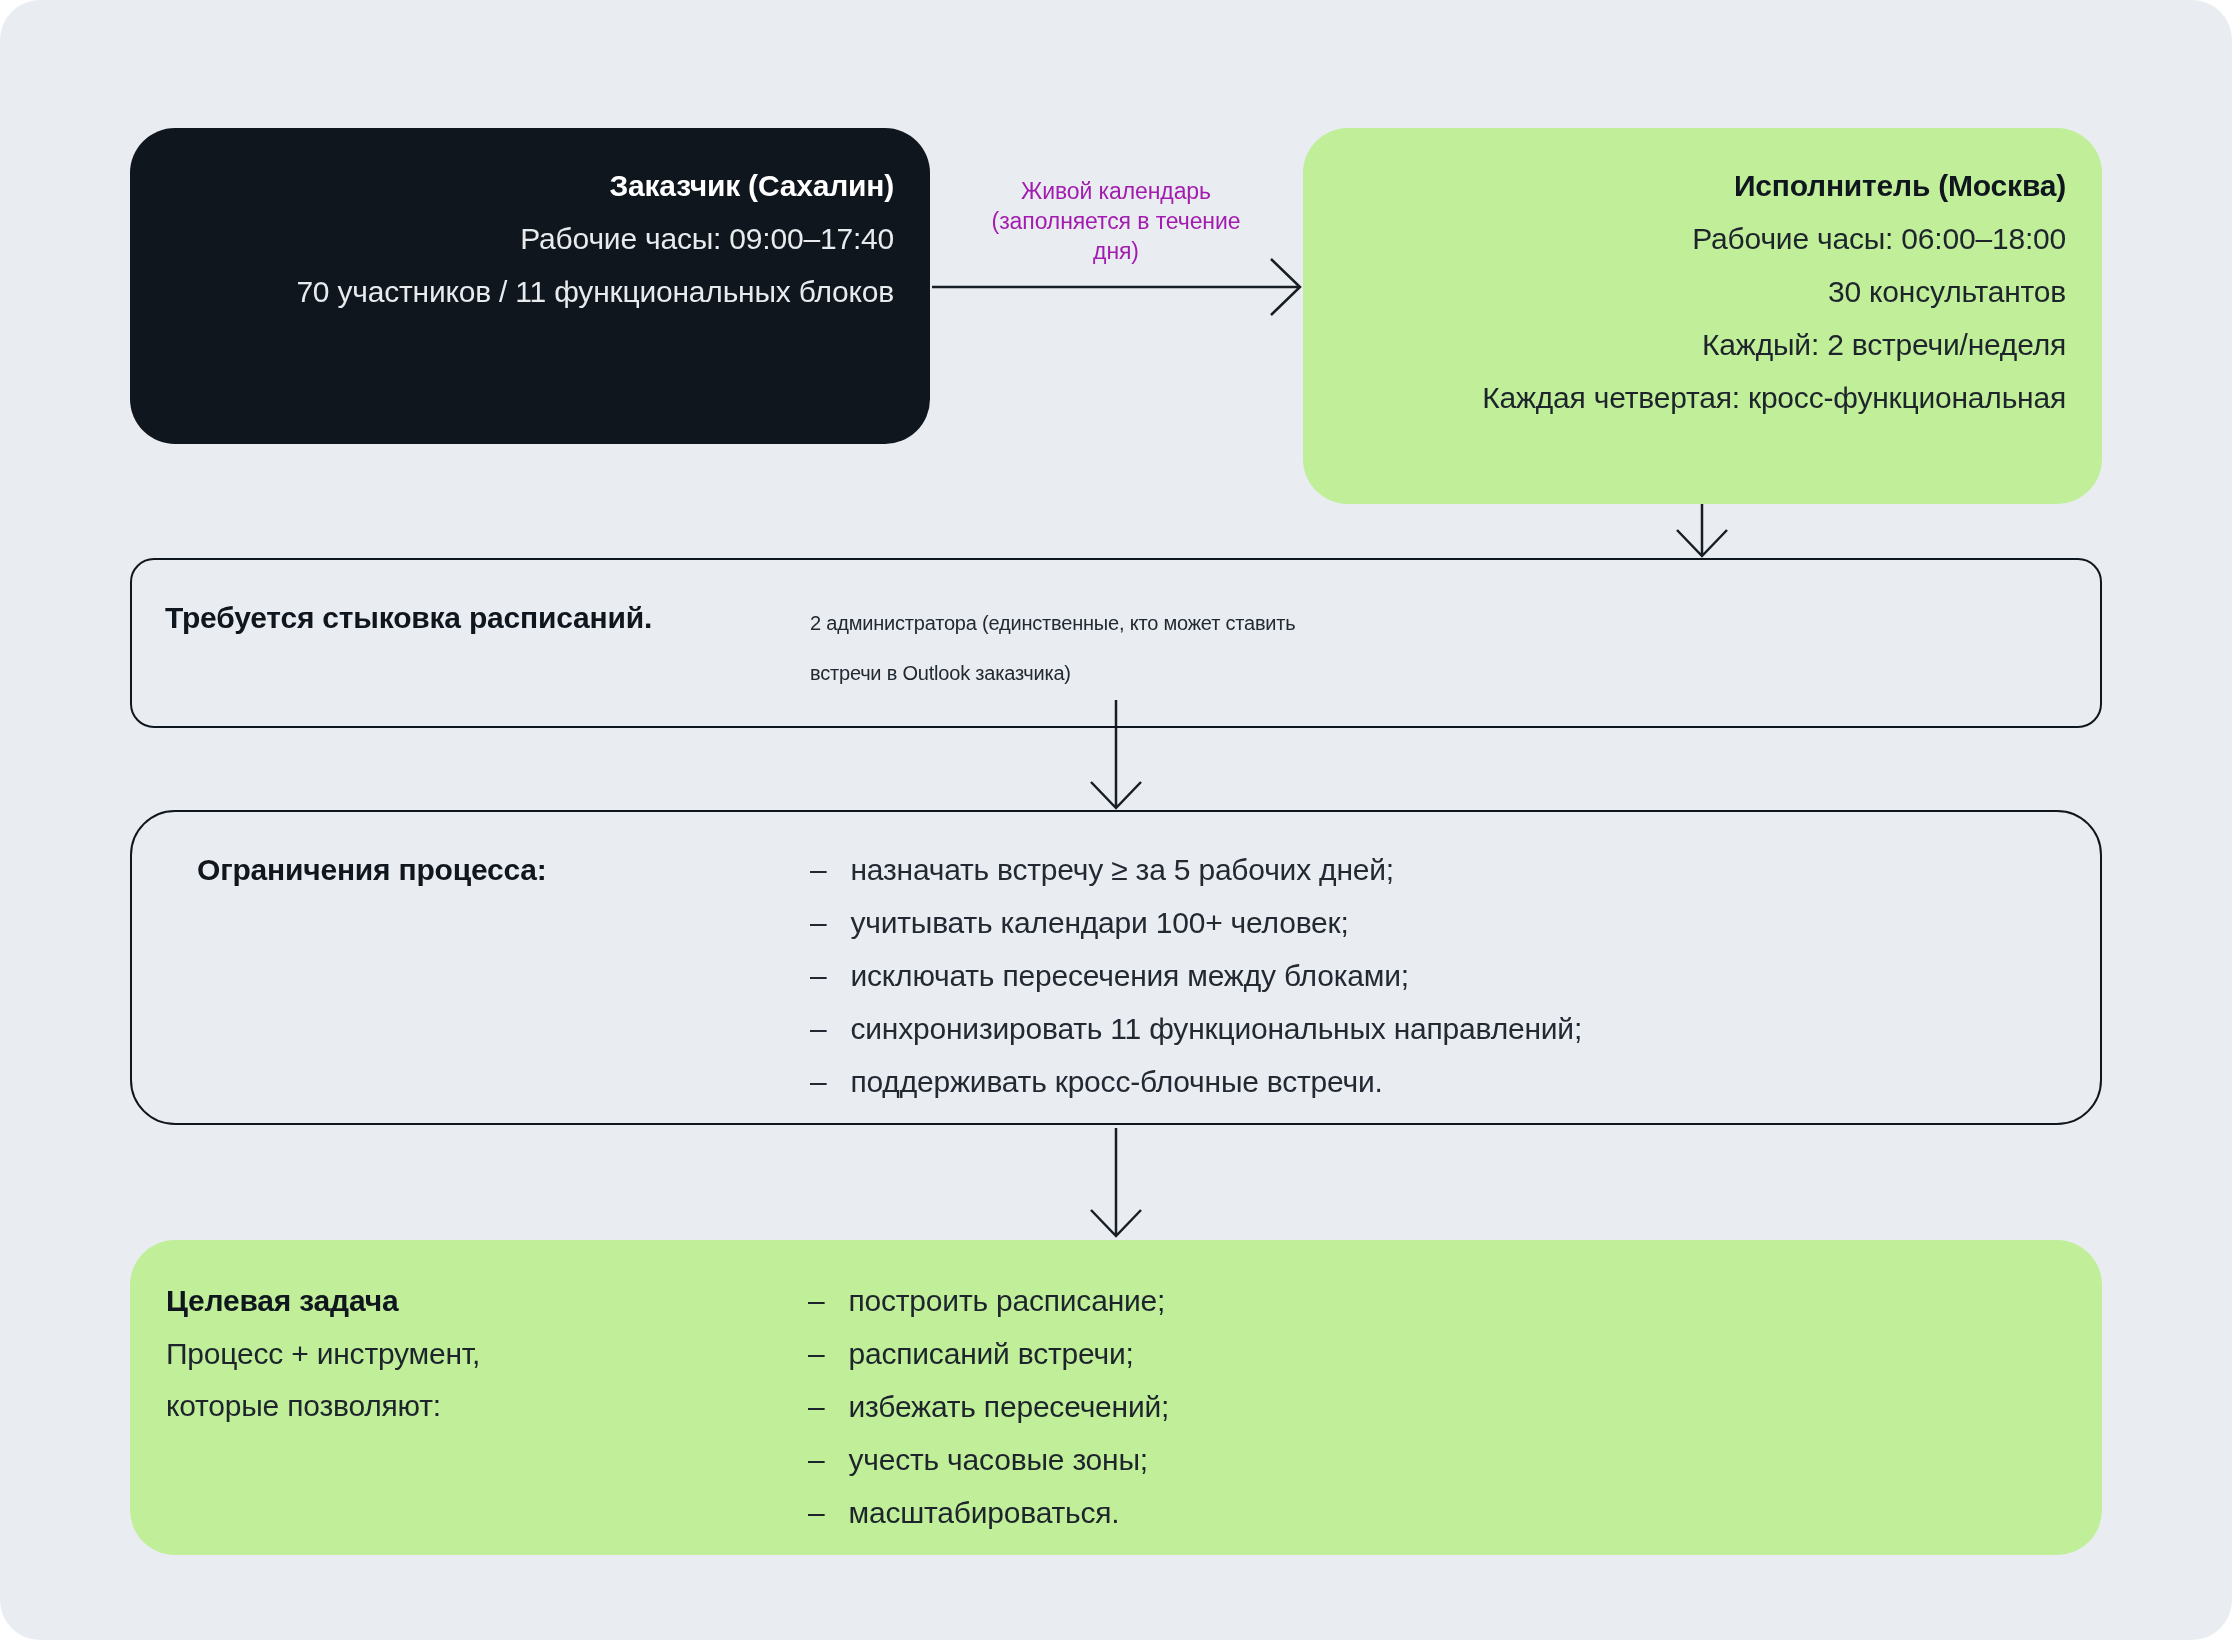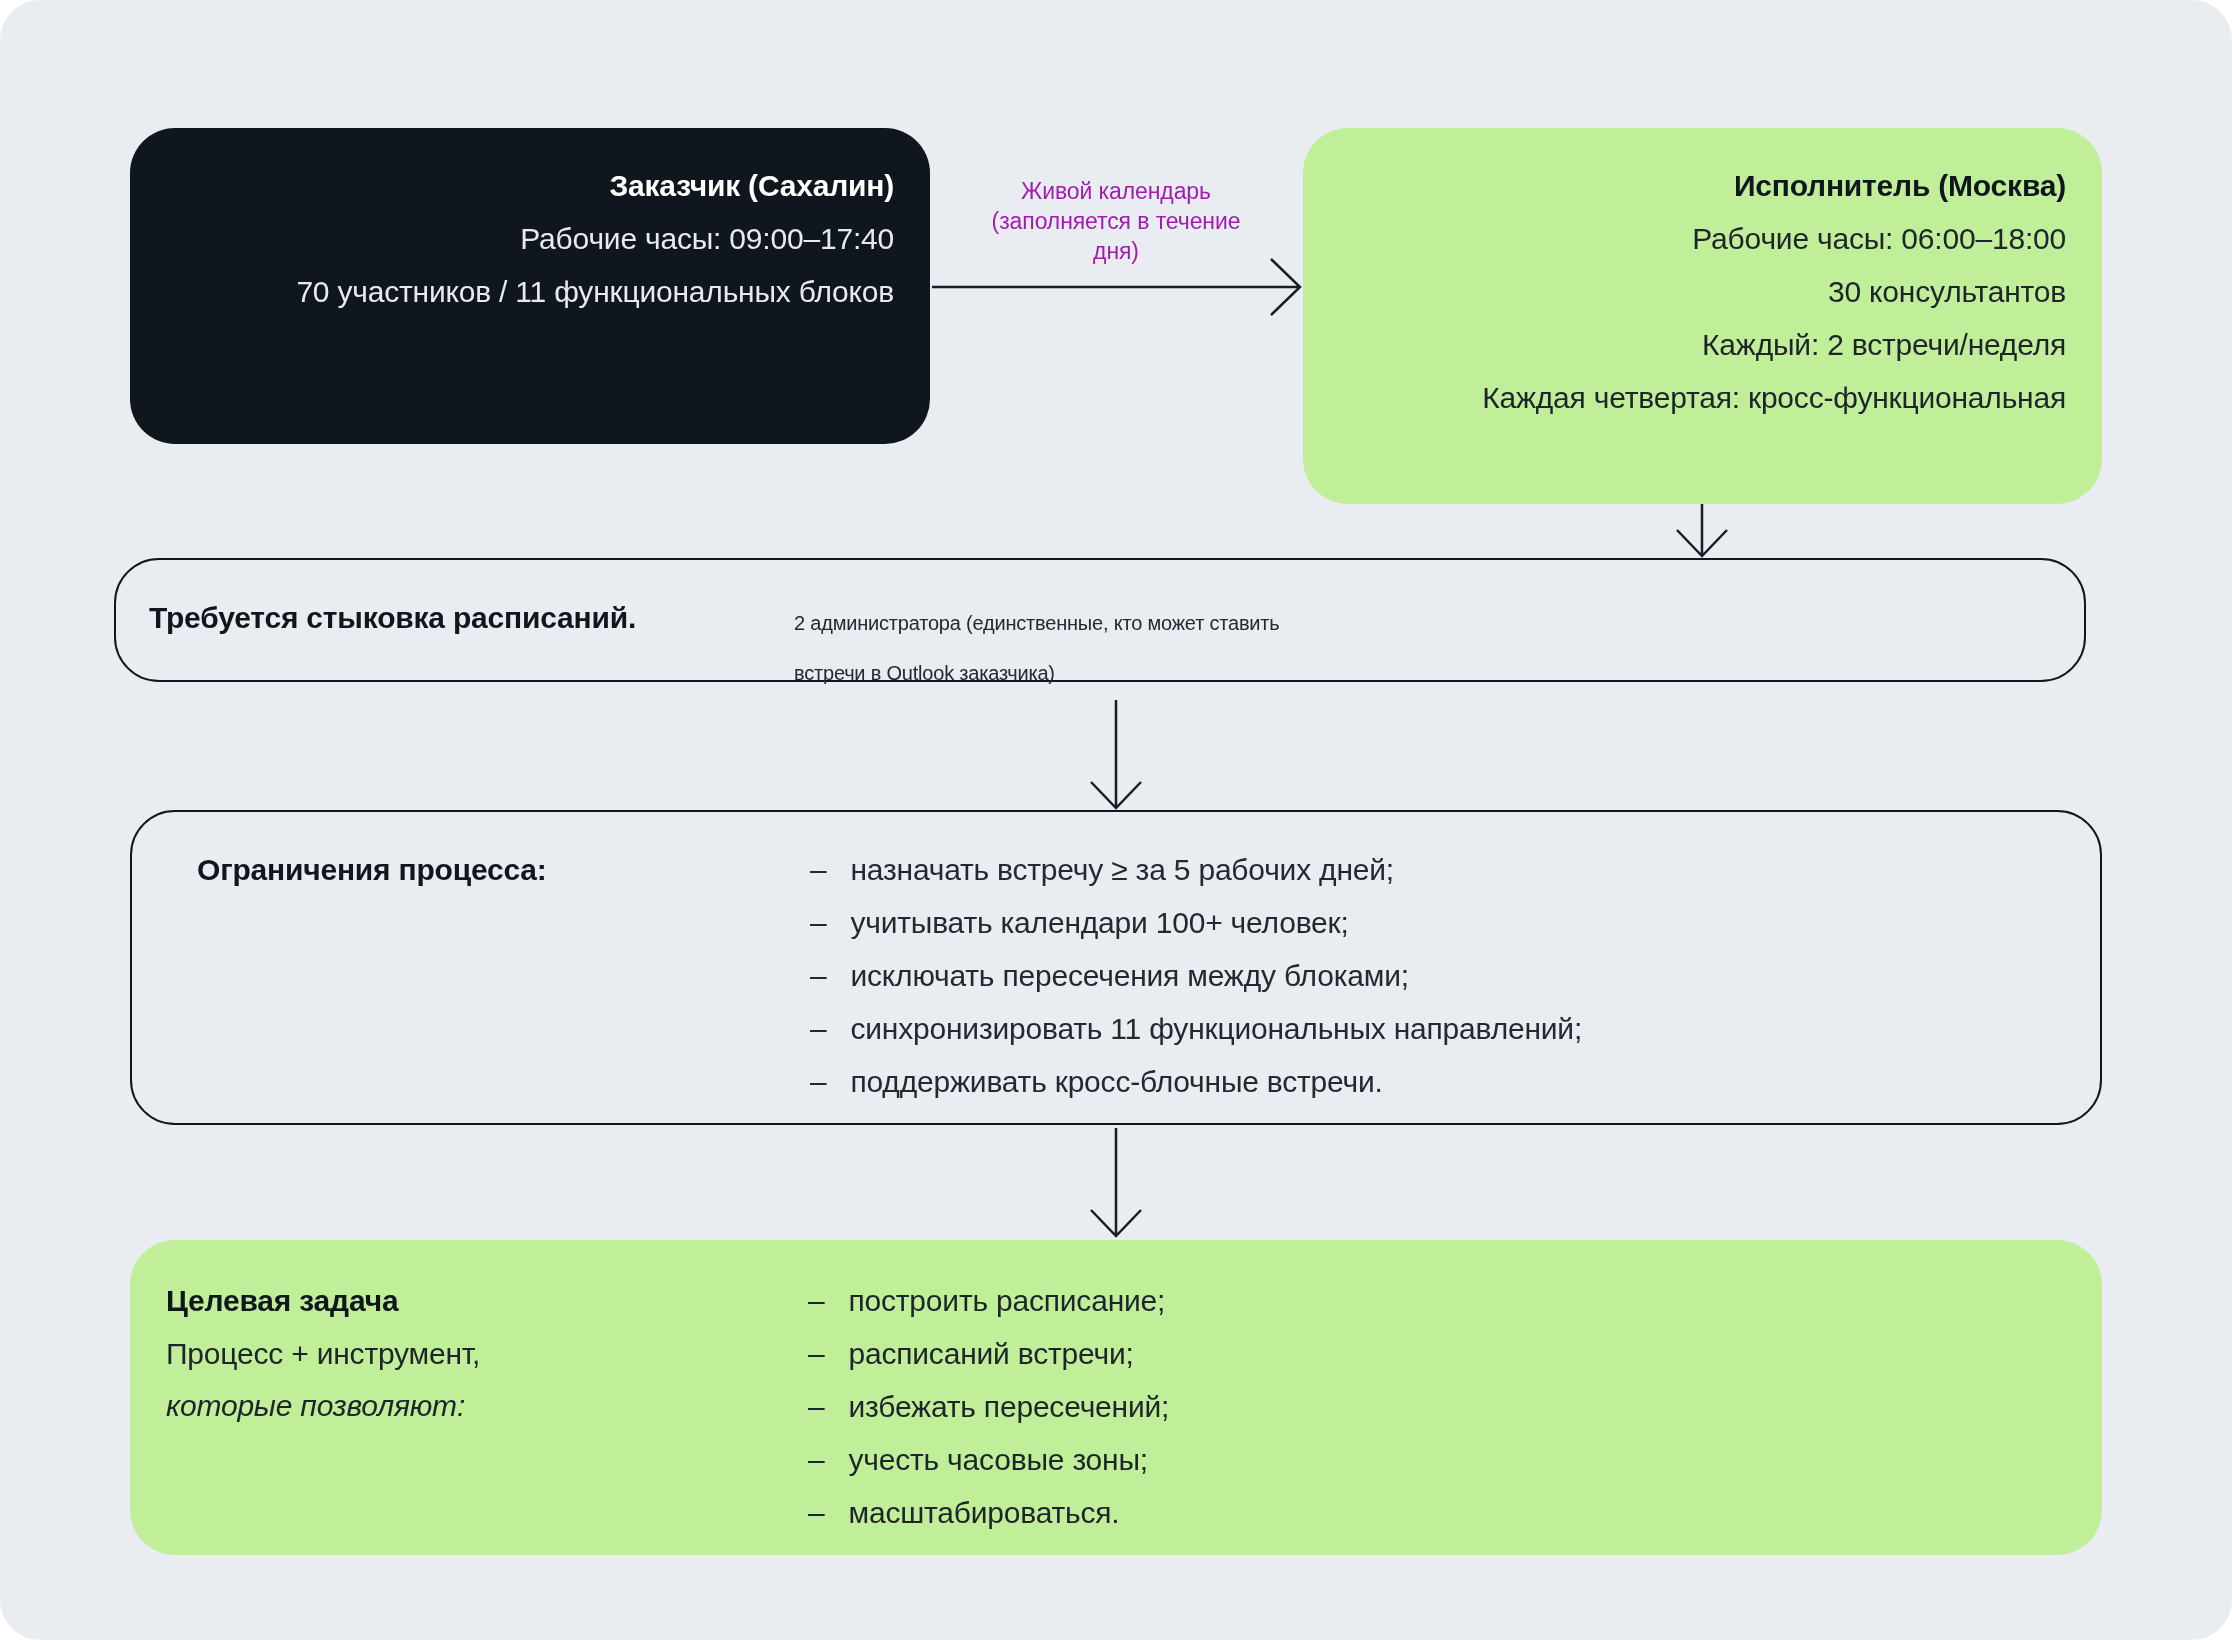--- a/index.html
+++ b/index.html
@@ -62,21 +62,21 @@
   <div class="box green" style="left:1303px;top:128px;width:799px;height:376px;">
     <div class="pad">
       <div class="box-title">Исполнитель (Москва)</div>
       <div class="box-line">Рабочие часы: 06:00–18:00</div>
       <div class="box-line">30 консультантов</div>
       <div class="box-line">Каждый: 2 встречи/неделя</div>
       <div class="box-line">Каждая четвертая: кросс-функциональная</div>
     </div>
   </div>
 
-  <div class="box outline" style="left:114px;top:558px;width:1972px;height:124px;">
+  <div class="box outline" style="left:130px;top:558px;width:1972px;height:170px;border-radius:24px;">
     <div style="position:absolute;left:33px;top:42px;">
       <div class="box-title">Требуется стыковка расписаний.</div>
     </div>
     <div class="col2" style="top:38px;">
       <div class="wrap-line">2 администратора (единственные, кто может ставить</div>
       <div class="wrap-line">встречи в Outlook заказчика)</div>
     </div>
   </div>
 
   <div class="box outline" style="left:130px;top:810px;width:1972px;height:315px;">
@@ -104,21 +104,21 @@
         <span class="dash">–</span>
         <span class="li-text">поддерживать кросс-блочные встречи.</span>
       </div>
     </div>
   </div>
 
   <div class="box green" style="left:130px;top:1240px;width:1972px;height:315px;">
     <div style="position:absolute;left:36px;top:45px;width:560px;">
       <div class="box-title">Целевая задача</div>
       <div class="box-line">Процесс + инструмент,</div>
-      <div class="box-line" style="margin-top:21px;font-style:italic;">которые позволяют:</div>
+      <div class="box-line" style="margin-top:21px;">которые позволяют:</div>
     </div>
     <div class="col2" style="top:45px;">
       <div class="list-row">
         <span class="dash">–</span>
         <span class="li-text">построить расписание;</span>
       </div>
       <div class="list-row">
         <span class="dash">–</span>
         <span class="li-text">расписаний встречи;</span>
       </div>

